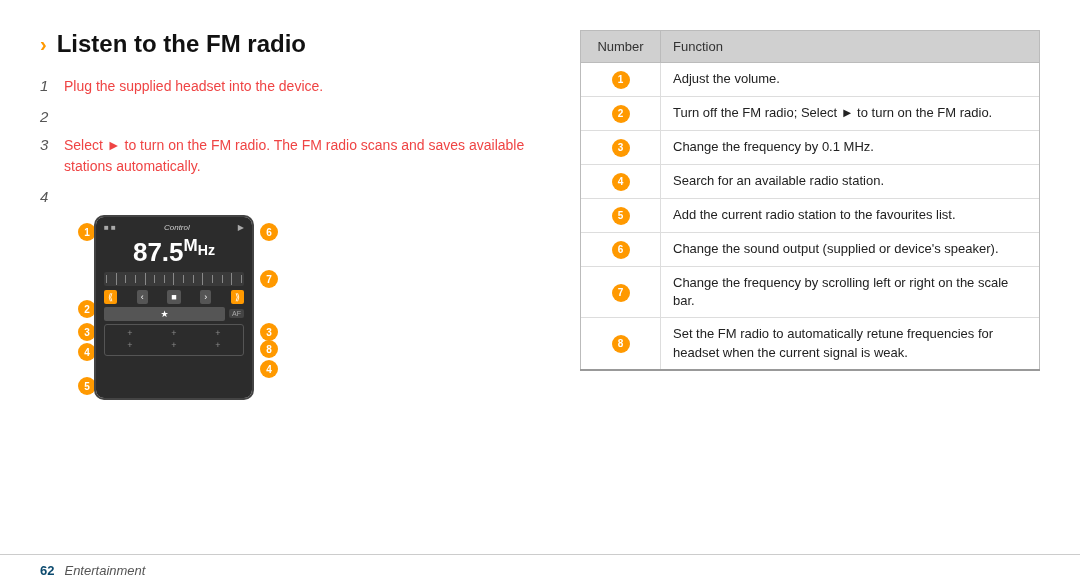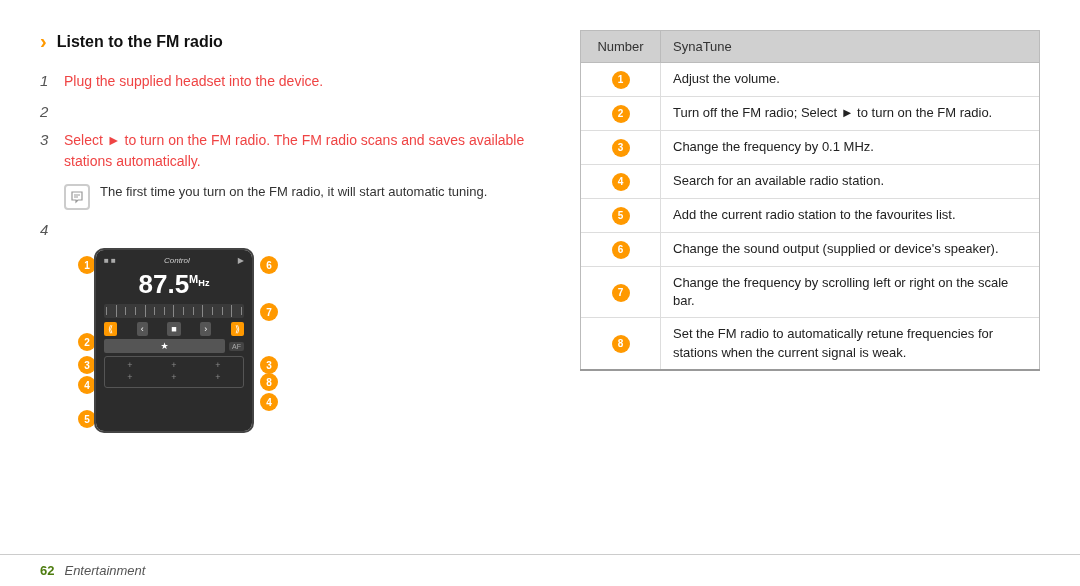--- a/index.html
+++ b/index.html
@@ -29,21 +29,21 @@
       align-items: center;
       gap: 10px;
       margin-bottom: 18px;
     }
     .chevron-icon {
       color: #f90;
       font-size: 20px;
       font-weight: bold;
     }
     .section-title h1 {
-      font-size: 16px;
+      font-size: 24px;
       font-weight: bold;
       color: #111;
     }
     .steps {
       list-style: none;
       padding: 0;
     }
     .step-item {
       display: flex;
       gap: 10px;
@@ -131,21 +131,21 @@
       font-style: italic;
     }
     .freq-display {
       text-align: center;
       color: #fff;
       font-size: 26px;
       font-weight: bold;
       margin: 4px 0;
     }
     .freq-unit {
-      font-size: 11px;
+      font-size: 17px;
       vertical-align: super;
       text-align: center;
     }
     .scale-bar {
       background: #3a3a3a;
       height: 14px;
       margin: 4px 0;
       border-radius: 2px;
       position: relative;
       overflow: hidden;
@@ -280,21 +280,21 @@
     .page-footer {
       padding: 8px 40px;
       display: flex;
       align-items: center;
       gap: 10px;
       border-top: 1px solid #ccc;
     }
     .page-num {
       font-size: 13px;
       font-weight: bold;
-      color: #4d7c0f;
+      color: #0c4a6e;
     }
     .page-label {
       font-size: 13px;
       font-style: italic;
       color: #555;
     }
   </style>
 </head>
 <body>
 
@@ -316,30 +316,20 @@
 
       <div class="step-item">
         <span class="step-num">2</span>
       </div>
 
       <div class="step-item">
         <span class="step-num">3</span>
         <span class="step-text">Select ► to turn on the FM radio. The FM radio scans and saves available stations automatically.</span>
       </div>
 
-      <div class="note-box">
-        <div class="note-icon">
-          <svg viewBox="0 0 14 14" fill="none" xmlns="http://www.w3.org/2000/svg">
-            <path d="M2 2h10v8H8l-2 2V10H2V2z" stroke="#999" stroke-width="1.2" fill="none"></path>
-            <line x1="4" y1="5" x2="10" y2="5" stroke="#999" stroke-width="1"></line>
-            <line x1="4" y1="7" x2="8" y2="7" stroke="#999" stroke-width="1"></line>
-          </svg>
-        </div>
-        <span class="note-text">The first time you turn on the FM radio, it will start automatic tuning.</span>
-      </div>
 
       <div class="step-item">
         <span class="step-num">4</span>
       </div>
     </div>
 
     <div class="device-container">
 
       <div class="badge-pos" style="left:14px; top:8px;">1</div>
 
@@ -424,21 +414,21 @@
         </div>
       </div>
     </div>
   </div>
 
   <div class="right-col">
     <table class="func-table">
       <thead>
         <tr>
           <th>Number</th>
-          <th>SynaTune</th>
+          <th>Function</th>
         </tr>
       </thead>
       <tbody id="table-body">
       <tr>
             <td><span class="badge">1</span></td>
             <td>Adjust the volume.</td>
           </tr>
           <tr>
             <td><span class="badge">2</span></td>
             <td>Turn off the FM radio; Select ► to turn on the FM radio.</td>
@@ -458,21 +448,21 @@
           <tr>
             <td><span class="badge">6</span></td>
             <td>Change the sound output (supplied or device's speaker).</td>
           </tr>
           <tr>
             <td><span class="badge">7</span></td>
             <td>Change the frequency by scrolling left or right on the scale bar.</td>
           </tr>
           <tr>
             <td><span class="badge">8</span></td>
-            <td>Set the FM radio to automatically retune frequencies for stations when the current signal is weak.</td>
+            <td>Set the FM radio to automatically retune frequencies for headset when the current signal is weak.</td>
           </tr>
         </tbody>
     </table>
   </div>
 </div>
 
 <div class="page-footer">
   <span class="page-num">62</span>
   <span class="page-label">Entertainment</span>
 </div>

